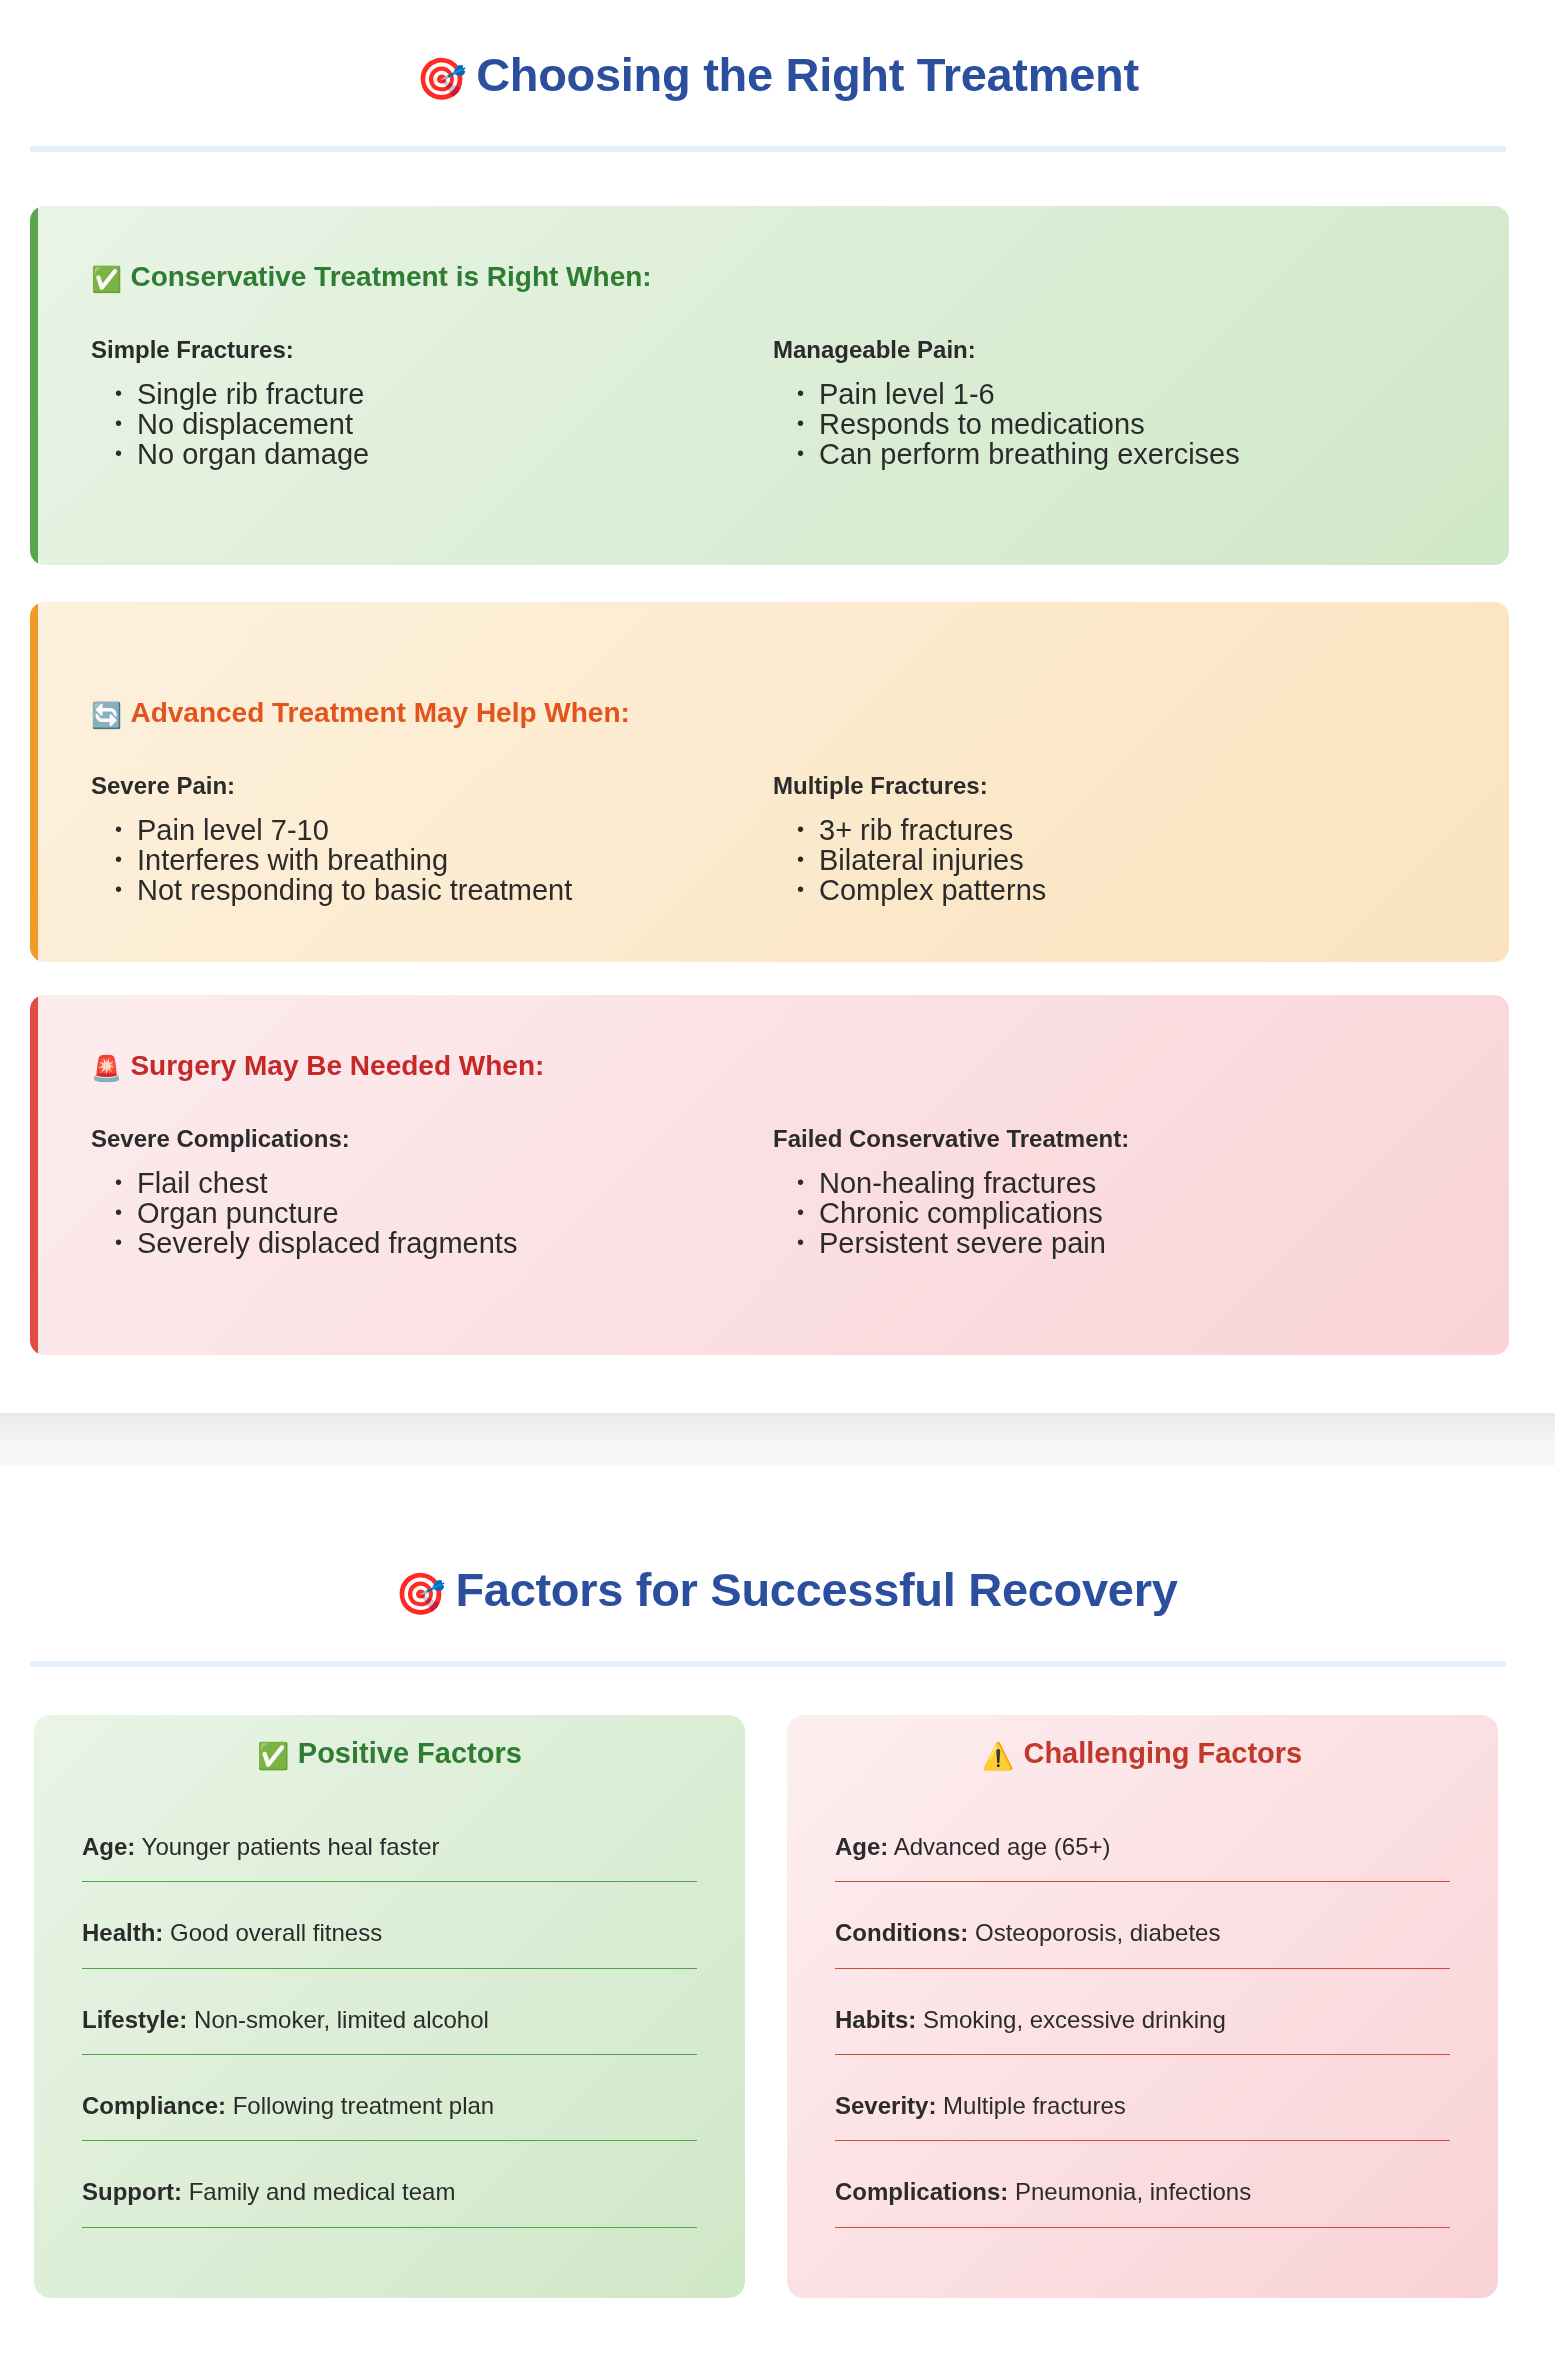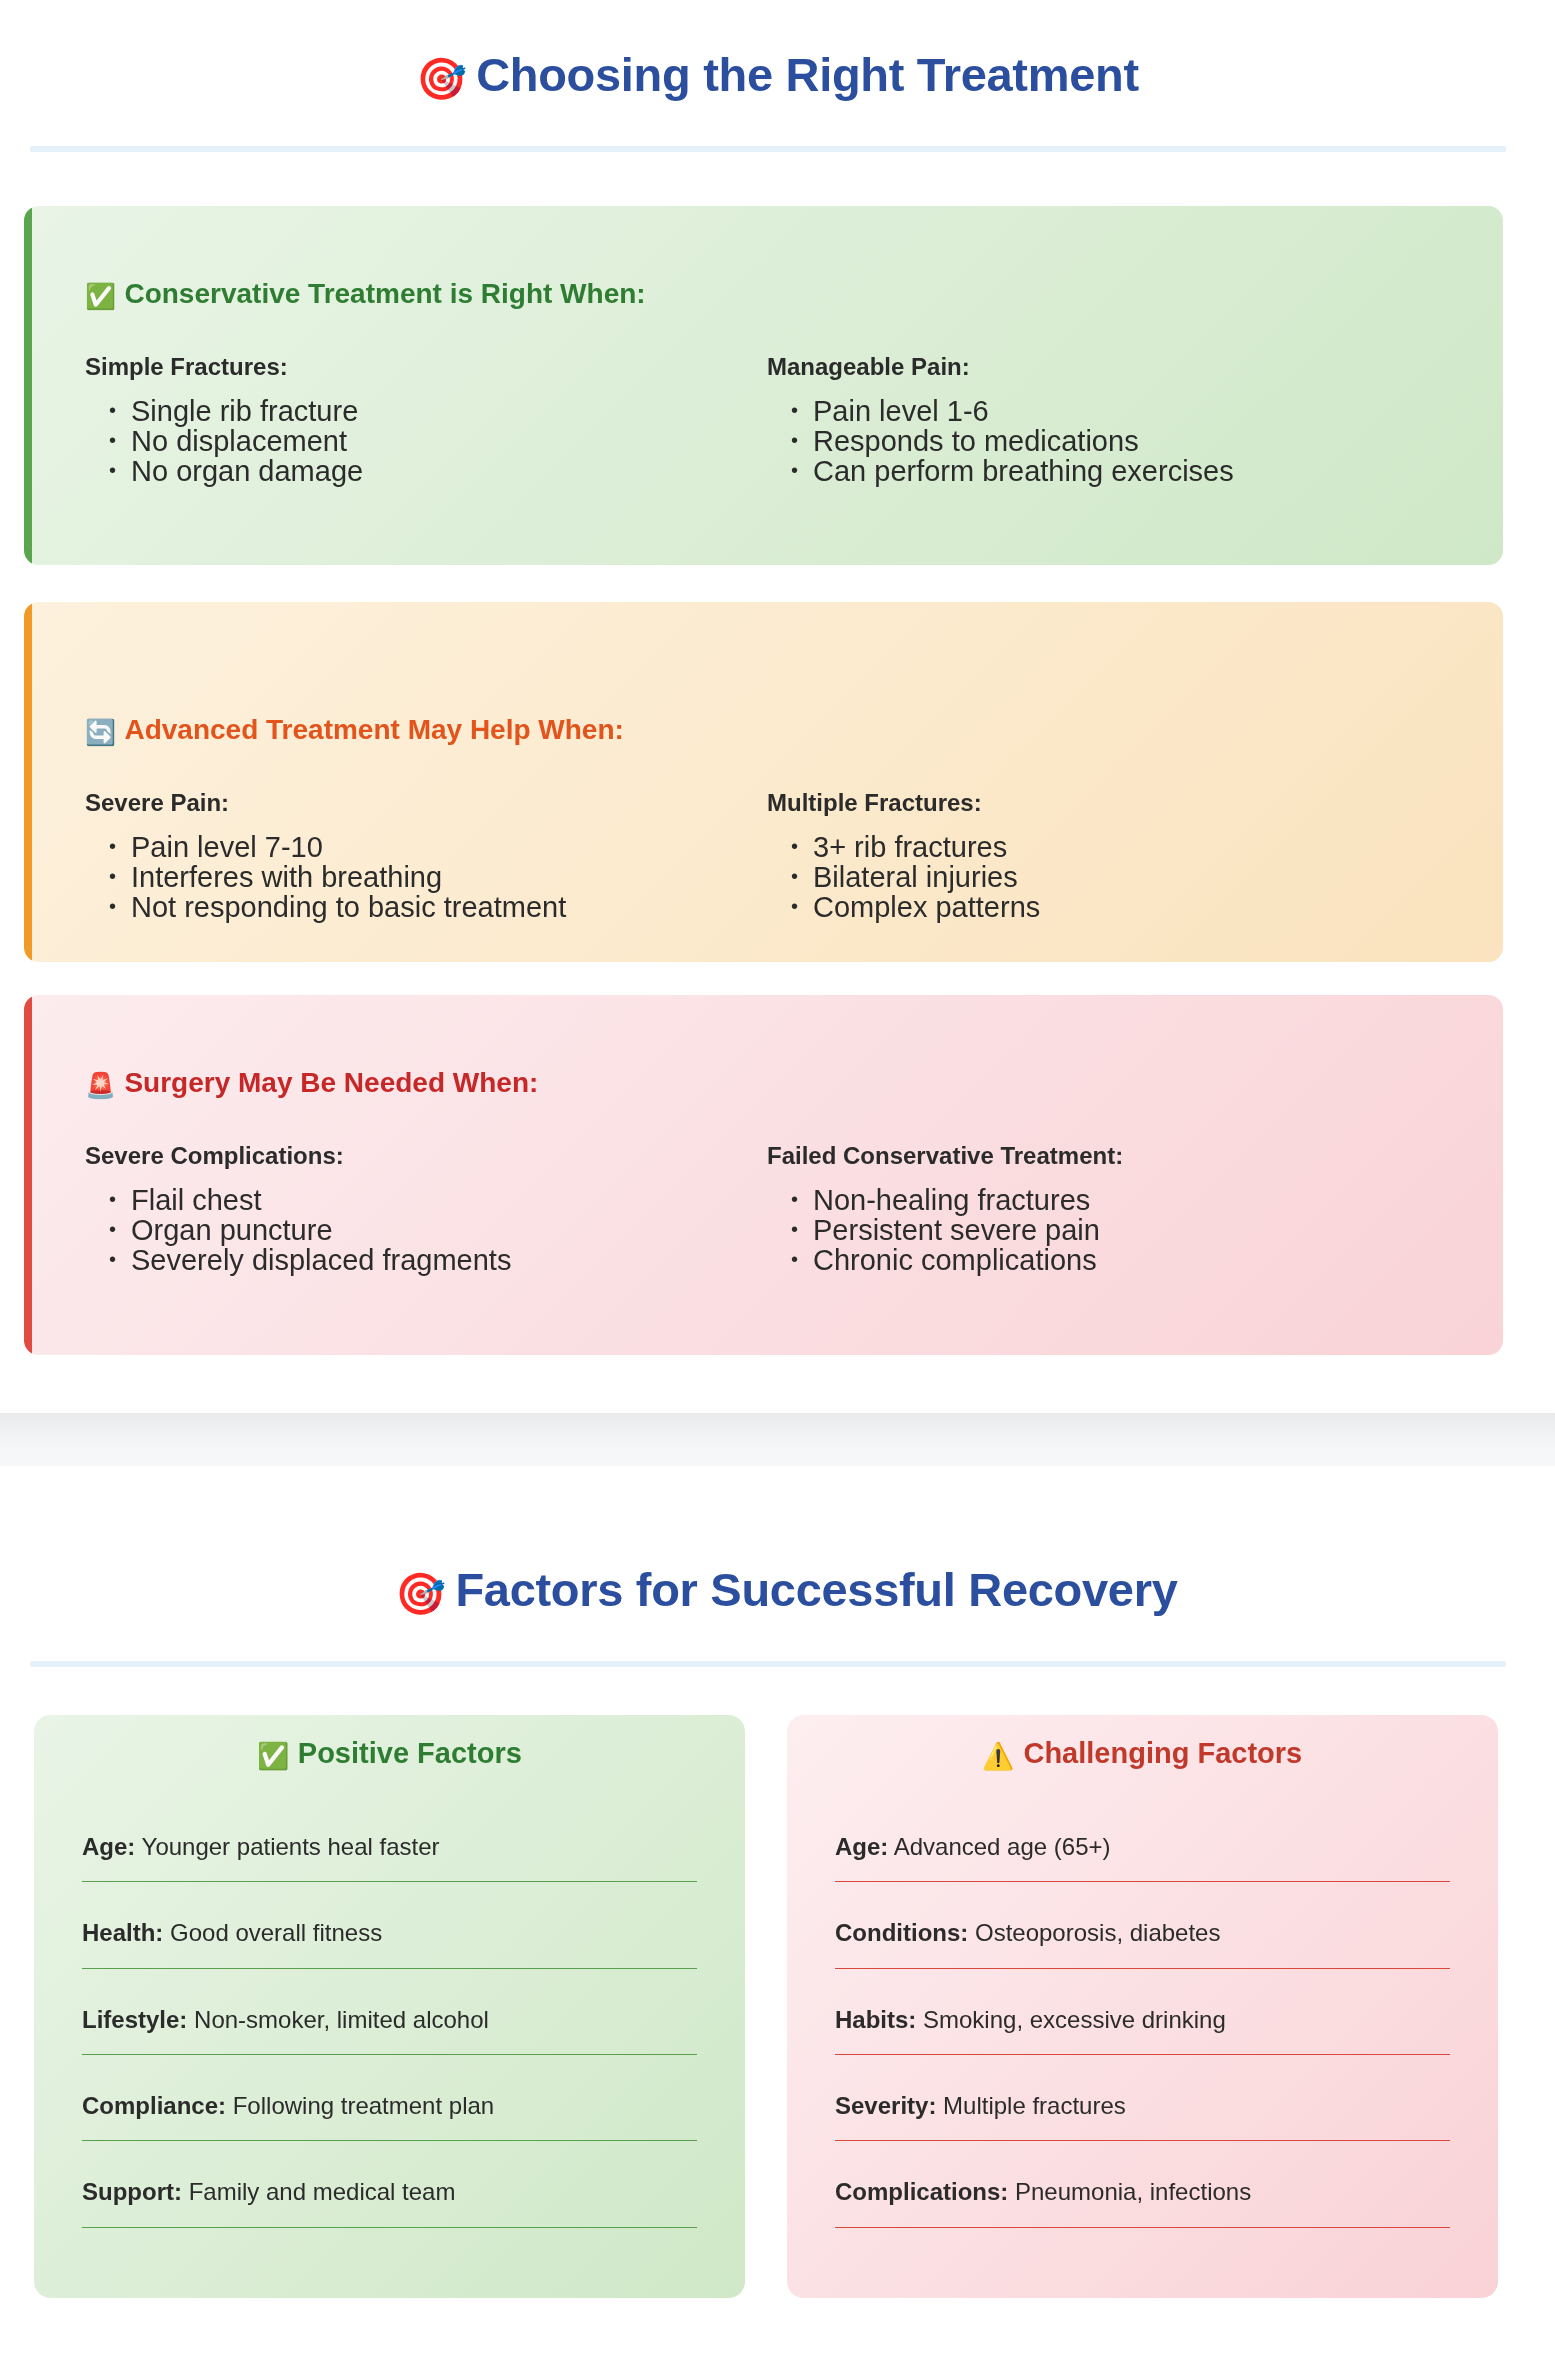--- a/index.html
+++ b/index.html
@@ -70,25 +70,25 @@
     height: 5.5px;
     background: #e6f0fb;
     border-radius: 1.8px;
   }
   #rule-1 { top: 146px; }
   #rule-2 { top: 1661px; }
 
   
   .tcard {
     position: absolute;
-    left: 24px;
+    left: 30px;
     width: 1479px;
     border-radius: 14.8px;
     overflow: hidden;
-    padding: 72px 54px 37px 61px;
+    padding: 55px 54px 37px 61px;
   }
   .tcard .accent {
     position: absolute;
     left: 0; top: 0; bottom: 0;
     width: 8.3px;
     border-radius: 14.8px 0 0 14.8px;
   }
 
   #card-conservative {
     top: 206px; height: 359px;
@@ -262,22 +262,22 @@
         <ul>
           <li>Flail chest</li>
           <li>Organ puncture</li>
           <li>Severely displaced fragments</li>
         </ul>
       </div>
       <div class="tcol">
         <div class="tcol-sub">Failed Conservative Treatment:</div>
         <ul>
           <li>Non-healing fractures</li>
+          <li>Chronic complications</li>
           <li>Persistent severe pain</li>
-          <li>Chronic complications</li>
         </ul>
       </div>
     </div>
   </div>
 
   <div class="section-title" id="title-2">
     <span class="title-emoji">🎯</span><span>Factors for Successful Recovery</span>
   </div>
   <div class="title-rule" id="rule-2"></div>
 

